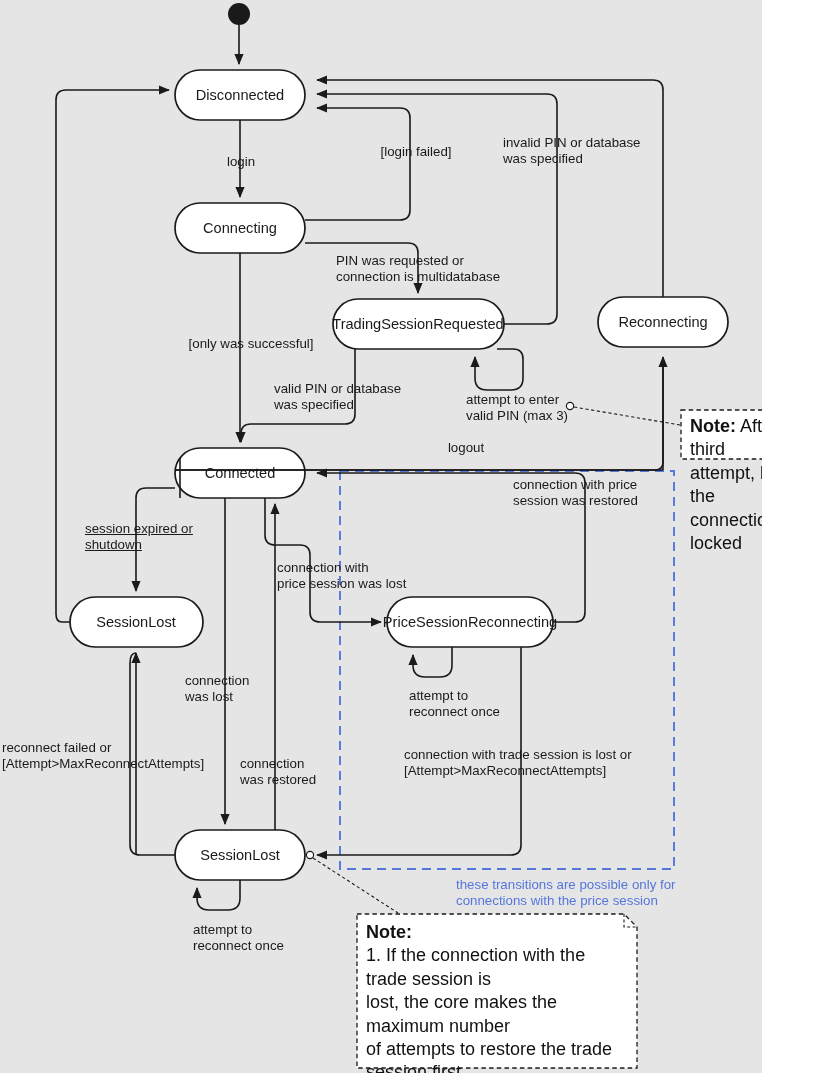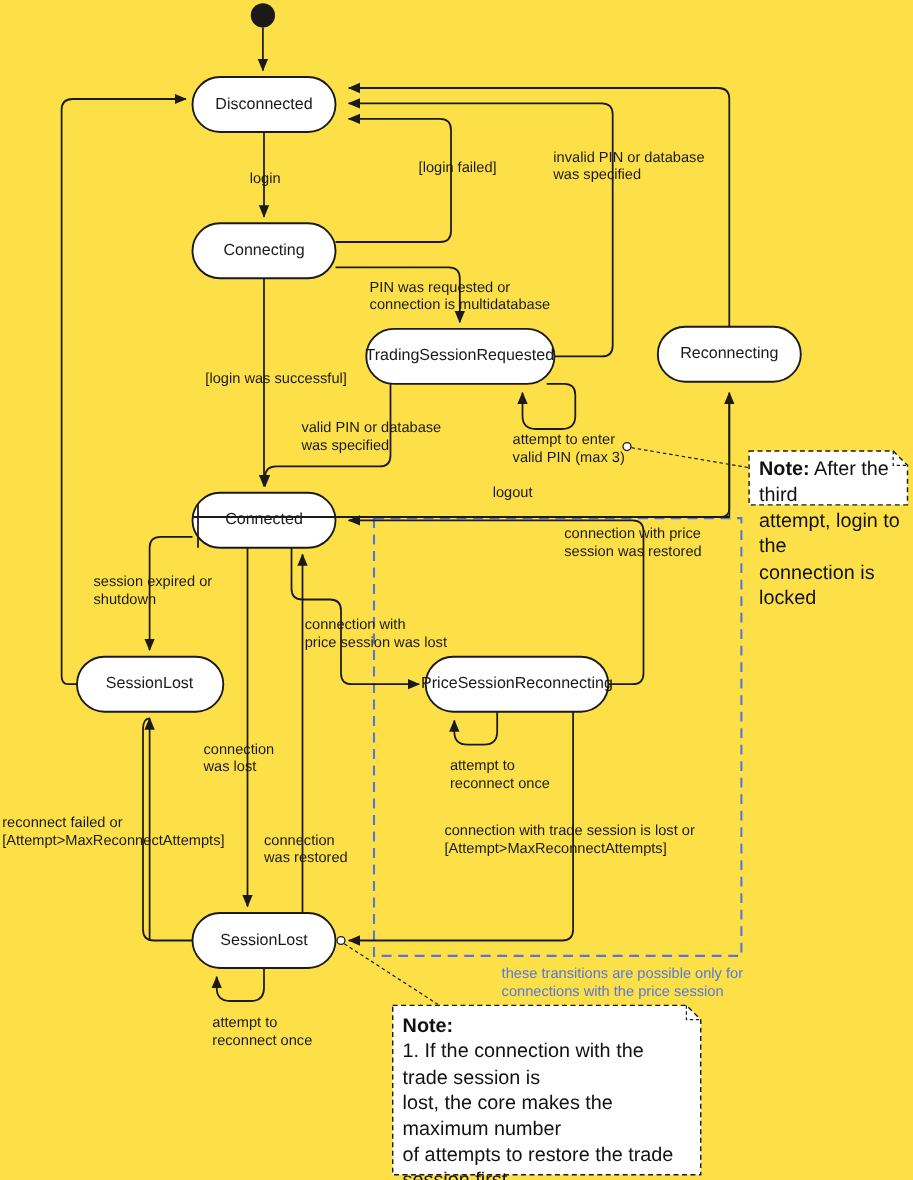--- a/index.html
+++ b/index.html
@@ -5,23 +5,23 @@
   html, body {
     margin: 0;
     padding: 0;
     background: #ffffff;
   }
   body {
     font-family: "Liberation Sans", sans-serif;
   }
   #diagram-root {
     position: relative;
-    width: 830px;
+    width: 762px;
     height: 1073px;
-    background: #fde047;
+    background: #e5e5e5;
     overflow: hidden;
   }
   svg.layer {
     position: absolute;
     top: 0;
     left: 0;
     width: 830px;
     height: 1073px;
   }
   .edge {
@@ -191,27 +191,27 @@
   <div class="state-label" style="left:136px; top:622px;">SessionLost</div>
   <div class="state-label" style="left:470px; top:622px;">PriceSessionReconnecting</div>
   <div class="state-label" style="left:240px; top:855px;">SessionLost</div>
 
   <div class="edge-label" style="left:241px; top:154px;">login</div>
   <div class="edge-label" style="left:416px; top:144px;">[login failed]</div>
   <div class="edge-label la" style="left:503px; top:135px;">invalid PIN or database
 was specified</div>
   <div class="edge-label la" style="left:336px; top:253px;">PIN was requested or
 connection is multidatabase</div>
-  <div class="edge-label" style="left:251px; top:336px;">[login was successful]</div>
+  <div class="edge-label" style="left:251px; top:336px;">[only was successful]</div>
   <div class="edge-label la" style="left:274px; top:381px;">valid PIN or database
 was specified</div>
   <div class="edge-label la" style="left:466px; top:392px;">attempt to enter
 valid PIN (max 3)</div>
   <div class="edge-label" style="left:466px; top:440px;">logout</div>
-  <div class="edge-label la" style="left:85px; top:521px;">session expired or
+  <div class="edge-label la" style="left:85px; top:521px;text-decoration:underline;">session expired or
 shutdown</div>
   <div class="edge-label la" style="left:185px; top:673px;">connection
 was lost</div>
   <div class="edge-label la" style="left:240px; top:756px;">connection
 was restored</div>
   <div class="edge-label la" style="left:2px; top:740px;">reconnect failed or
 [Attempt&gt;MaxReconnectAttempts]</div>
   <div class="edge-label la" style="left:193px; top:922px;">attempt to
 reconnect once</div>
   <div class="edge-label la" style="left:277px; top:560px;">connection with

